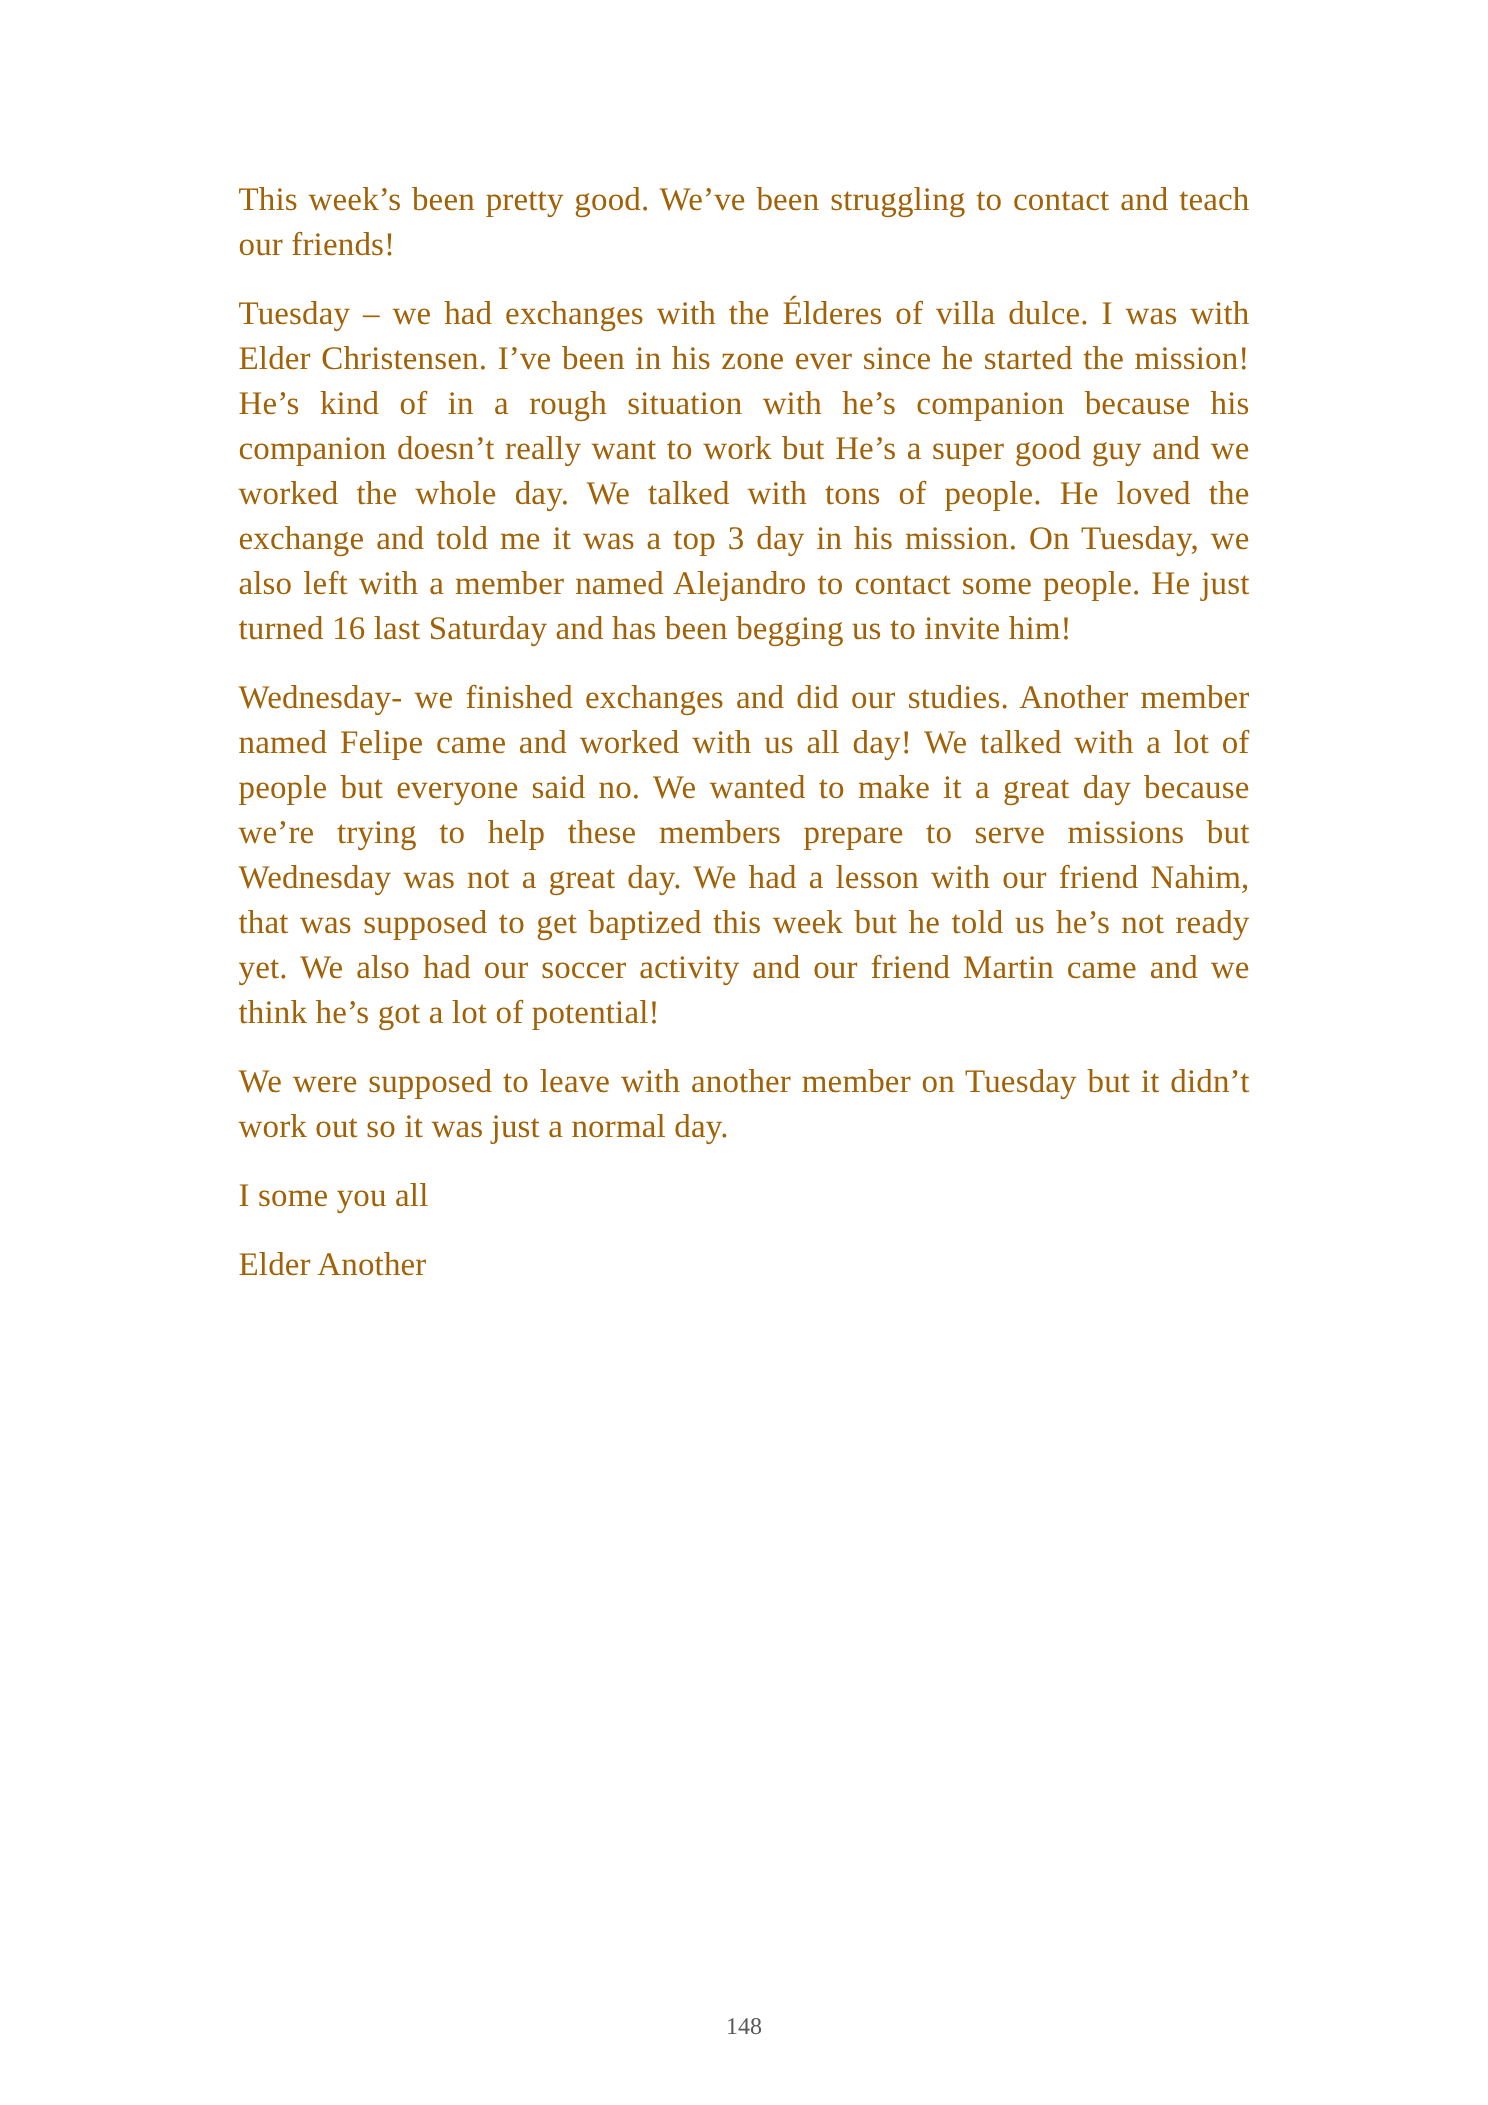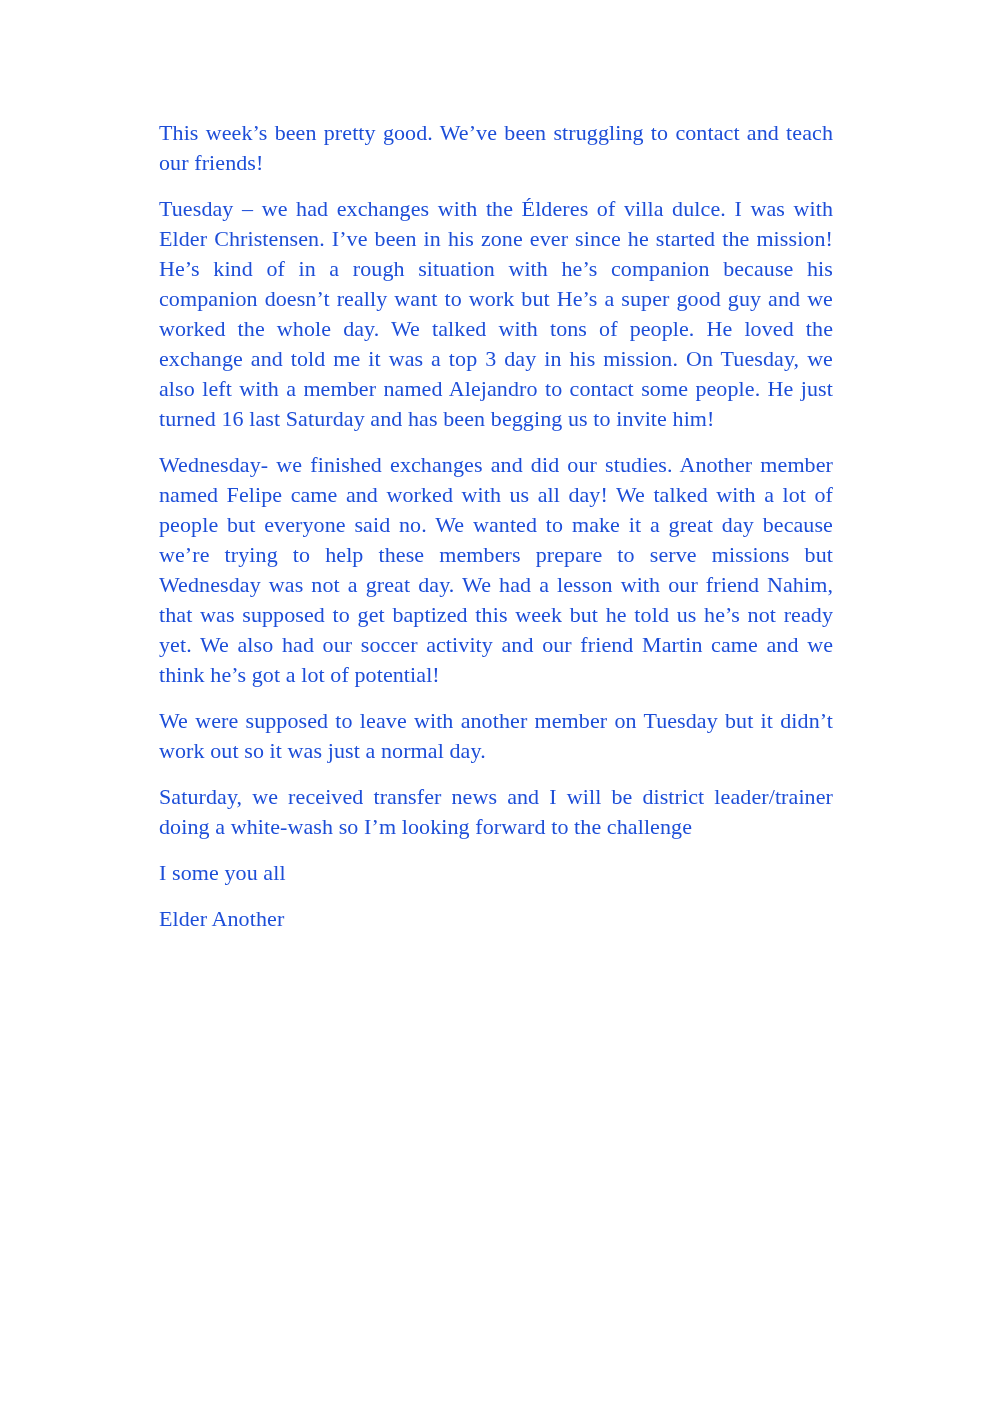--- a/index.html
+++ b/index.html
@@ -22,21 +22,21 @@
   .letter-body {
     position: absolute;
     left: 159px;
     top: 118px;
     width: 674px;
   }
   .letter-body p {
     margin: 0 0 16px 0;
     font-size: 22px;
     line-height: 30px;
-    color: #1d4ed8;
+    color: #a16207;
     text-align: justify;
     letter-spacing: 0.1px;
   }
   .letter-body p.closing {
     text-align: left;
   }
   .page-number {
     position: absolute;
     left: 0;
     right: 0;
@@ -49,17 +49,17 @@
 </style>
 </head>
 <body>
 
 <div class="page">
   <div class="letter-body">
     <p>This week’s been pretty good. We’ve been struggling to contact and teach our friends!</p>
     <p>Tuesday – we had exchanges with the Élderes of villa dulce. I was with Elder Christensen. I’ve been in his zone ever since he started the mission! He’s kind of in a rough situation with he’s companion because his companion doesn’t really want to work but He’s a super good guy and we worked the whole day. We talked with tons of people. He loved the exchange and told me it was a top 3 day in his mission. On Tuesday, we also left with a member named Alejandro to contact some people. He just turned 16 last Saturday and has been begging us to invite him!</p>
     <p>Wednesday- we finished exchanges and did our studies. Another member named Felipe came and worked with us all day! We talked with a lot of people but everyone said no. We wanted to make it a great day because we’re trying to help these members prepare to serve missions but Wednesday was not a great day. We had a lesson with our friend Nahim, that was supposed to get baptized this week but he told us he’s not ready yet. We also had our soccer activity and our friend Martin came and we think he’s got a lot of potential!</p>
     <p>We were supposed to leave with another member on Tuesday but it didn’t work out so it was just a normal day.</p>
-    <p>Saturday, we received transfer news and I will be district leader/trainer doing a white-wash so I’m looking forward to the challenge</p>
     <p class="closing">I some you all</p>
     <p class="closing">Elder Another</p>
   </div>
+  <div class="page-number">148</div>
 </div>
 
 </body></html>

